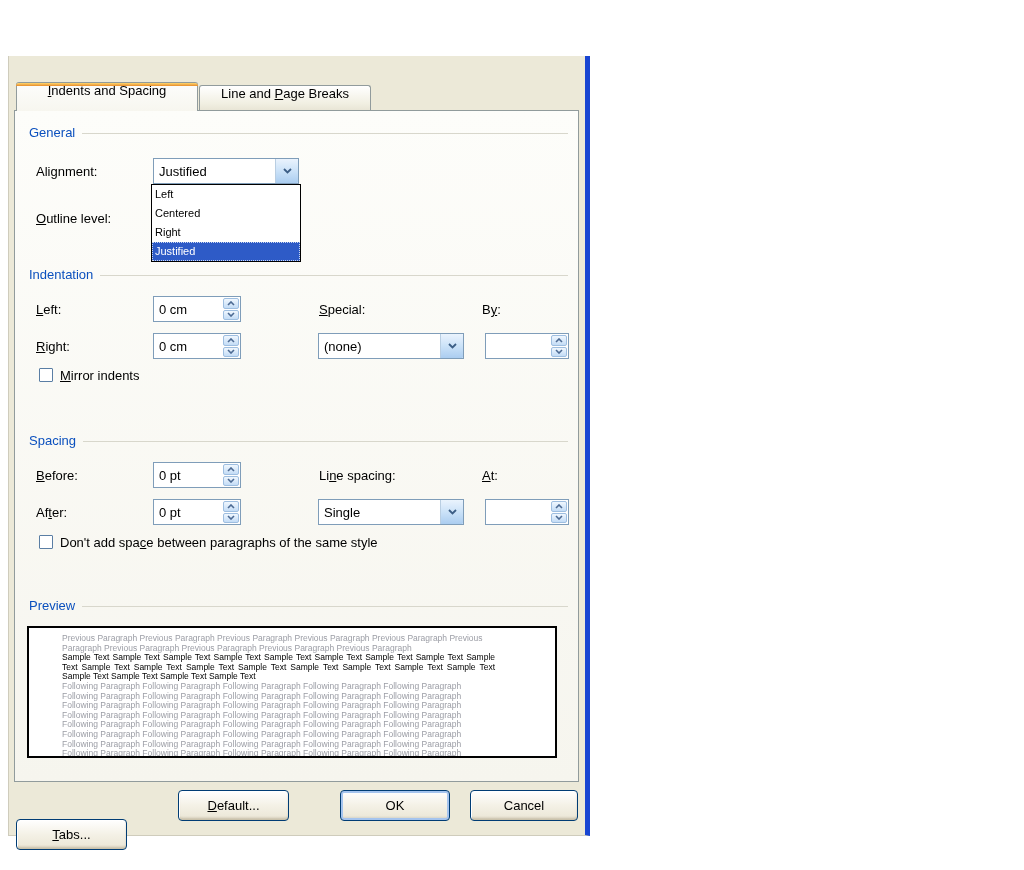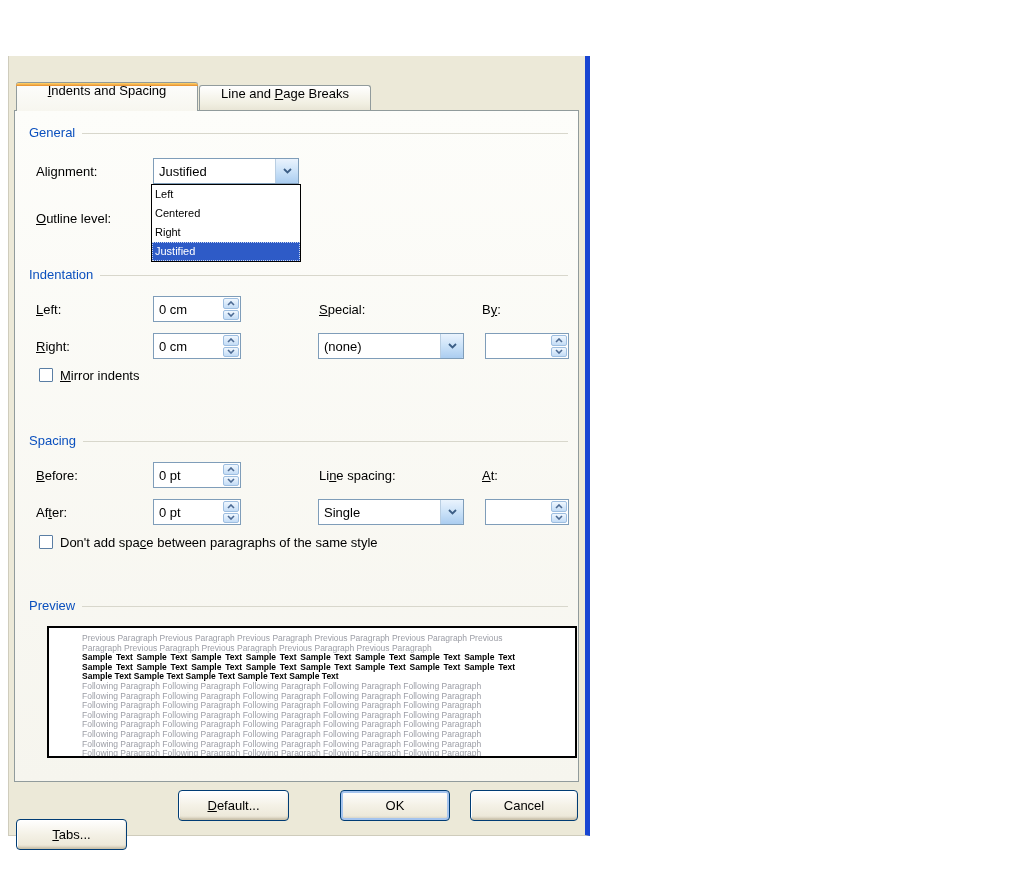--- a/index.html
+++ b/index.html
@@ -70,25 +70,25 @@
   .arrows { width:18px; display:flex; flex-direction:column; padding:1px; gap:1px; box-sizing:border-box; }
   .arrowbtn { flex:1; border-radius:2px; box-sizing:border-box; border:1px solid #9EBEE0;
     background:linear-gradient(180deg,#F0F7FE 0%,#C3DCF6 100%);
     display:flex; align-items:center; justify-content:center; cursor:default; }
 
   
   .chk { position:absolute; width:14px; height:14px; box-sizing:border-box; border:1px solid #5A7EA4;
     background:#fff; border-radius:1px; }
 
   
-  .prevbox { position:absolute; left:32px; top:515px; width:530px; height:132px; box-sizing:border-box;
+  .prevbox { position:absolute; left:12px; top:515px; width:530px; height:132px; box-sizing:border-box;
     background:#fff; border:2px solid #000; padding:6px 60px 4px 33px; overflow:hidden; }
   .ptext { font-size:8.5px; line-height:9.6px; }
   .pgray { color:#9B9DA5; }
-  .psample { color:#000; font-weight:bold; text-align:justify; }
+  .psample { color:#000; font-weight:normal; text-align:justify; }
 
   
   .btn { position:absolute; top:734px; height:31px; box-sizing:border-box; border:1px solid #003C74;
     border-radius:4px; font-size:13px; color:#000; display:flex; align-items:center; justify-content:center;
     background:linear-gradient(180deg,#FFFFFF 0%,#F4F1E6 50%,#EDE9DA 85%,#DDD6C2 100%);
     box-shadow:inset 1px 1px 0 #fff, inset 0 -2px 2px rgba(160,150,120,.35); cursor:default; }
   .btn-default-focus { box-shadow:inset 0 0 0 2px #A5C4EE, inset 0 -2px 2px rgba(120,140,190,.3); }
 </style>
 </head>
 <body>

